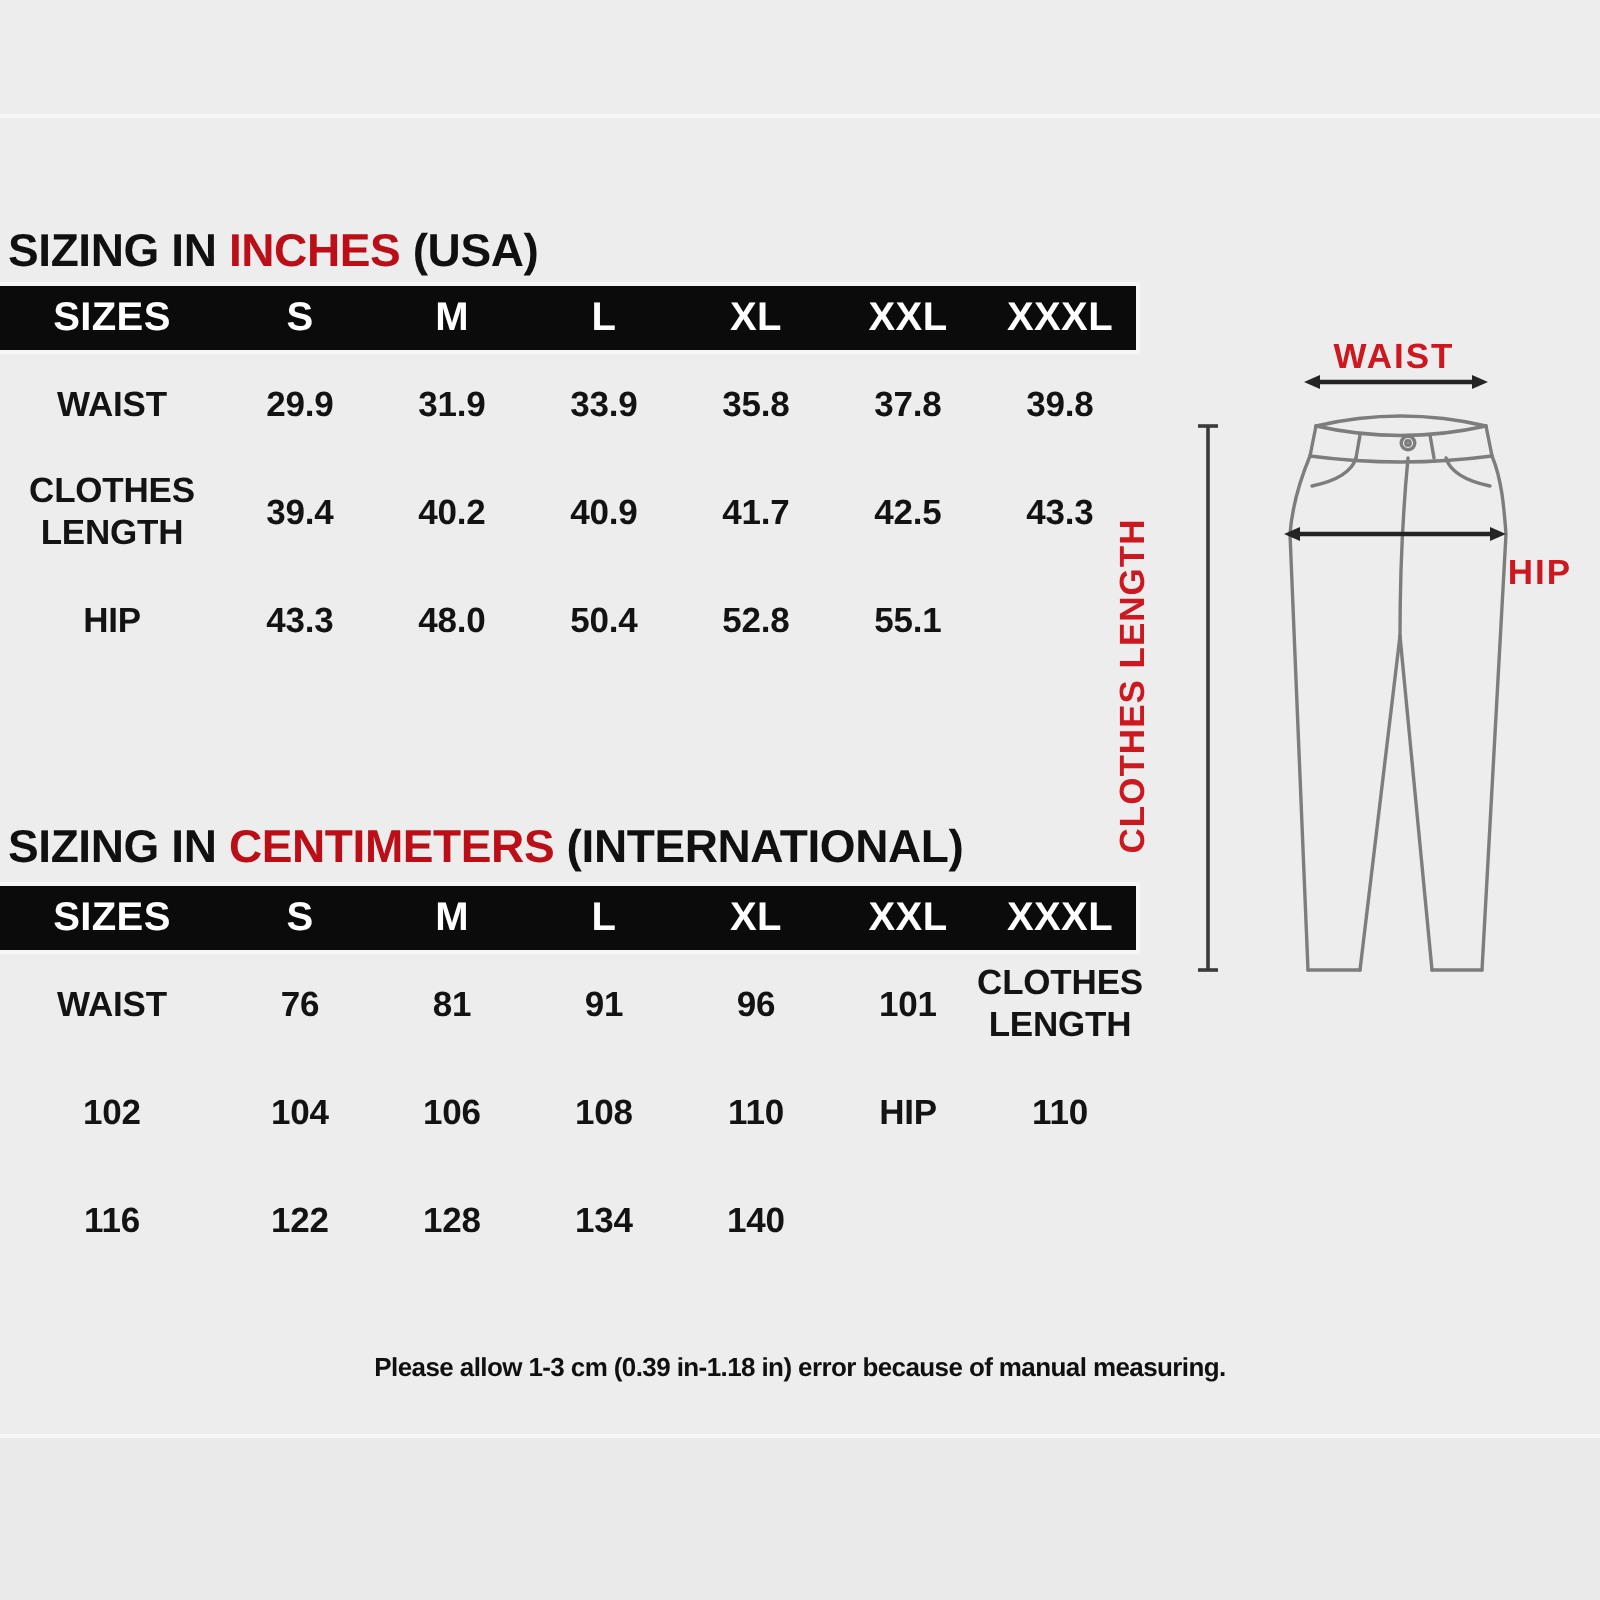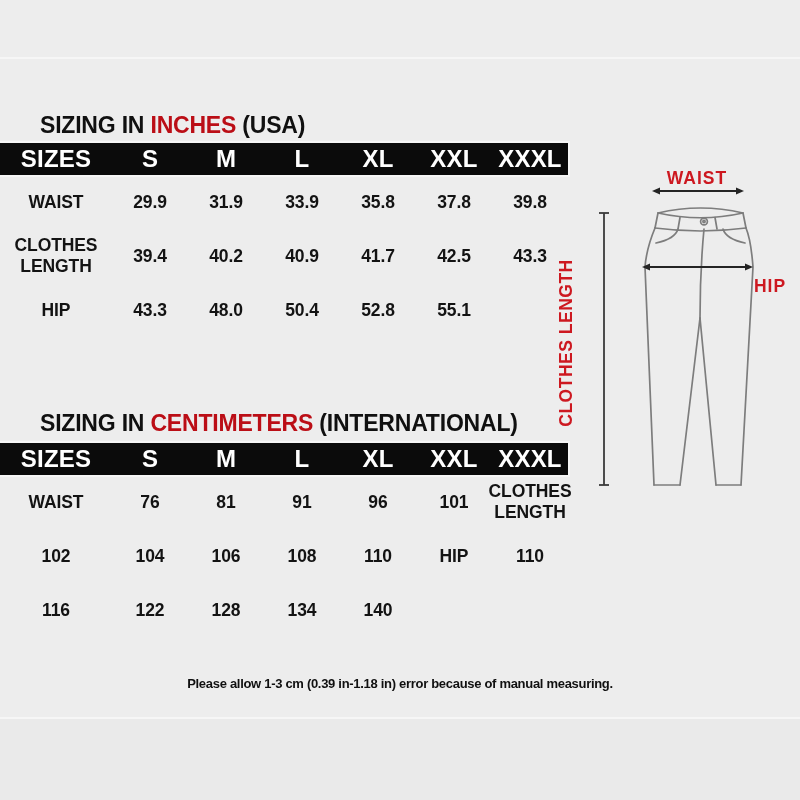--- a/index.html
+++ b/index.html
@@ -8,33 +8,33 @@
     background:#ededed;color:#131313;
     font-family:"Liberation Sans","DejaVu Sans",sans-serif;
     font-weight:bold;
   }
   .stage{position:relative;width:800px;height:800px;}
   .seam{position:absolute;left:0;width:800px;height:2px;background:#f6f6f6;}
   .bottom-band{position:absolute;left:0;top:719px;width:800px;height:81px;background:#eaeaea;}
 
   .title{
     position:absolute;left:4px;white-space:nowrap;
-    font-size:23px;letter-spacing:-0.2px;color:#101010;margin-left:36px;
+    font-size:23px;letter-spacing:-0.2px;color:#101010;
   }
   .title .unit{color:#bb0e16;}
 
   .size-table{position:absolute;left:0;width:568px;}
   .thead{
     display:grid;grid-template-columns:112px repeat(6,76px);
     background:#0b0b0b;height:32px;
     box-shadow:0 0 0 2px #f6f6f6;
   }
   .thead .hcell{
     display:flex;align-items:center;justify-content:center;
-    color:#ffffff;font-size:24px;letter-spacing:0.2px;
+    color:#ffffff;font-size:20px;letter-spacing:0.2px;
   }
   .tbody{display:grid;grid-template-columns:112px repeat(6,76px);}
   .cell{
     height:54px;display:flex;align-items:center;justify-content:center;
     font-size:17.5px;text-align:center;line-height:1.2;letter-spacing:-0.1px;
   }
 
   .note{
     position:absolute;left:0;top:676px;width:800px;
     text-align:center;font-size:13px;letter-spacing:-0.3px;white-space:nowrap;

